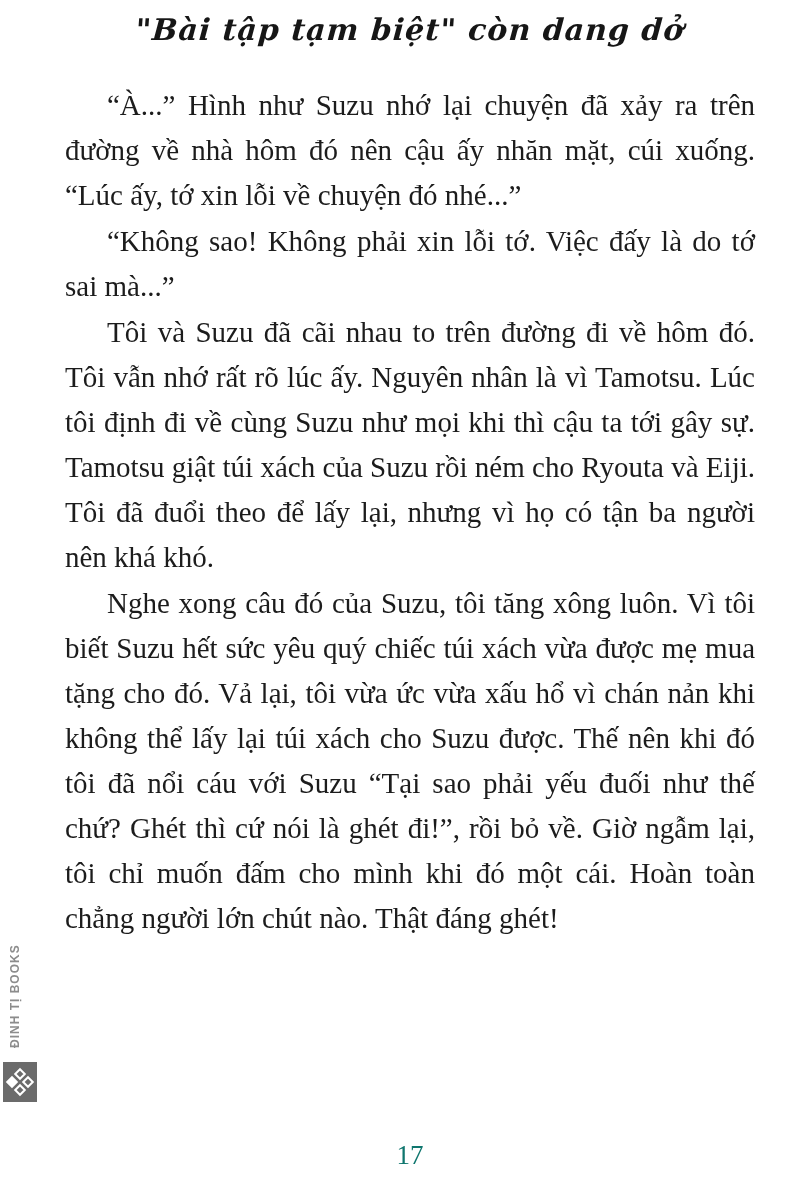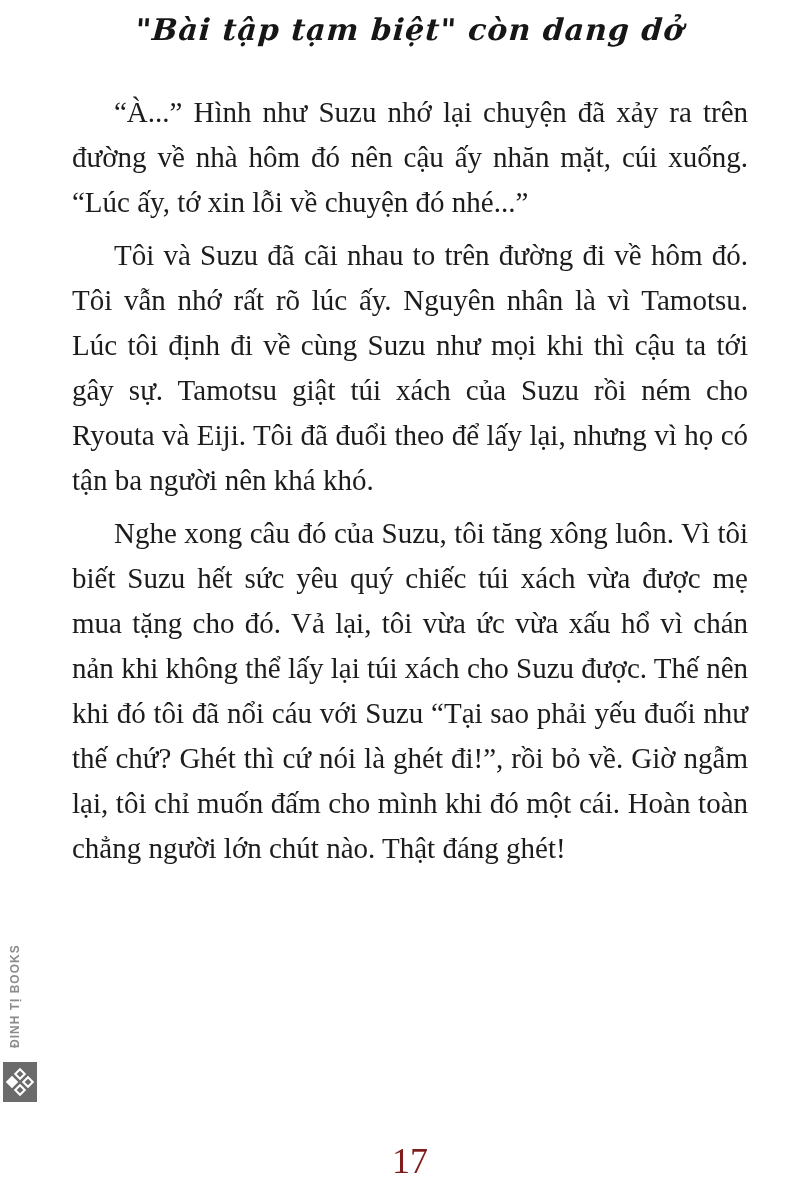--- a/index.html
+++ b/index.html
@@ -34,32 +34,32 @@
     position: absolute;
     top: 82px;
     left: 64px;
     width: 692px;
     font-size: 29px;
     line-height: 45px;
     text-align: justify;
     color: #1c1c1c;
   }
   .body-text p {
-    margin: 8px;
+    margin: 1px;
     padding: 0;
     text-indent: 42px;
   }
   .page-number {
     position: absolute;
     top: 1140px;
     left: 64px;
     width: 692px;
     text-align: center;
-    font-size: 36px;
-    color: #7f1d1d;
+    font-size: 27px;
+    color: #0f766e;
   }
   .publisher-sidebar {
     position: absolute;
     left: 0;
     top: 940px;
     width: 44px;
     height: 170px;
   }
   .publisher-name {
     position: absolute;
@@ -88,20 +88,21 @@
 </style>
 </head>
 <body>
 
 <div class="page">
 
   <div class="chapter-title">"Bài tập tạm biệt" còn dang dở</div>
 
   <div class="body-text">
     <p>“À...” Hình như Suzu nhớ lại chuyện đã xảy ra trên đường về nhà hôm đó nên cậu ấy nhăn mặt, cúi xuống. “Lúc ấy, tớ xin lỗi về chuyện đó nhé...”</p>
+    <p>“Không sao! Không phải xin lỗi tớ. Việc đấy là do tớ sai mà...”</p>
     <p>Tôi và Suzu đã cãi nhau to trên đường đi về hôm đó. Tôi vẫn nhớ rất rõ lúc ấy. Nguyên nhân là vì Tamotsu. Lúc tôi định đi về cùng Suzu như mọi khi thì cậu ta tới gây sự. Tamotsu giật túi xách của Suzu rồi ném cho Ryouta và Eiji. Tôi đã đuổi theo để lấy lại, nhưng vì họ có tận ba người nên khá khó.</p>
     <p>Nghe xong câu đó của Suzu, tôi tăng xông luôn. Vì tôi biết Suzu hết sức yêu quý chiếc túi xách vừa được mẹ mua tặng cho đó. Vả lại, tôi vừa ức vừa xấu hổ vì chán nản khi không thể lấy lại túi xách cho Suzu được. Thế nên khi đó tôi đã nổi cáu với Suzu “Tại sao phải yếu đuối như thế chứ? Ghét thì cứ nói là ghét đi!”, rồi bỏ về. Giờ ngẫm lại, tôi chỉ muốn đấm cho mình khi đó một cái. Hoàn toàn chẳng người lớn chút nào. Thật đáng ghét!</p>
   </div>
 
   <div class="publisher-sidebar">
     <div class="publisher-name">ĐINH TỊ BOOKS</div>
     <svg class="publisher-logo" viewBox="0 0 34 40" xmlns="http://www.w3.org/2000/svg" aria-hidden="true">
       <rect x="0" y="0" width="34" height="40" fill="#6b6b6b"></rect>
       <g stroke="#ffffff" stroke-width="2" fill="none">
         <path d="M17 7.2 L21.8 12 L17 16.8 L12.2 12 Z"></path>

